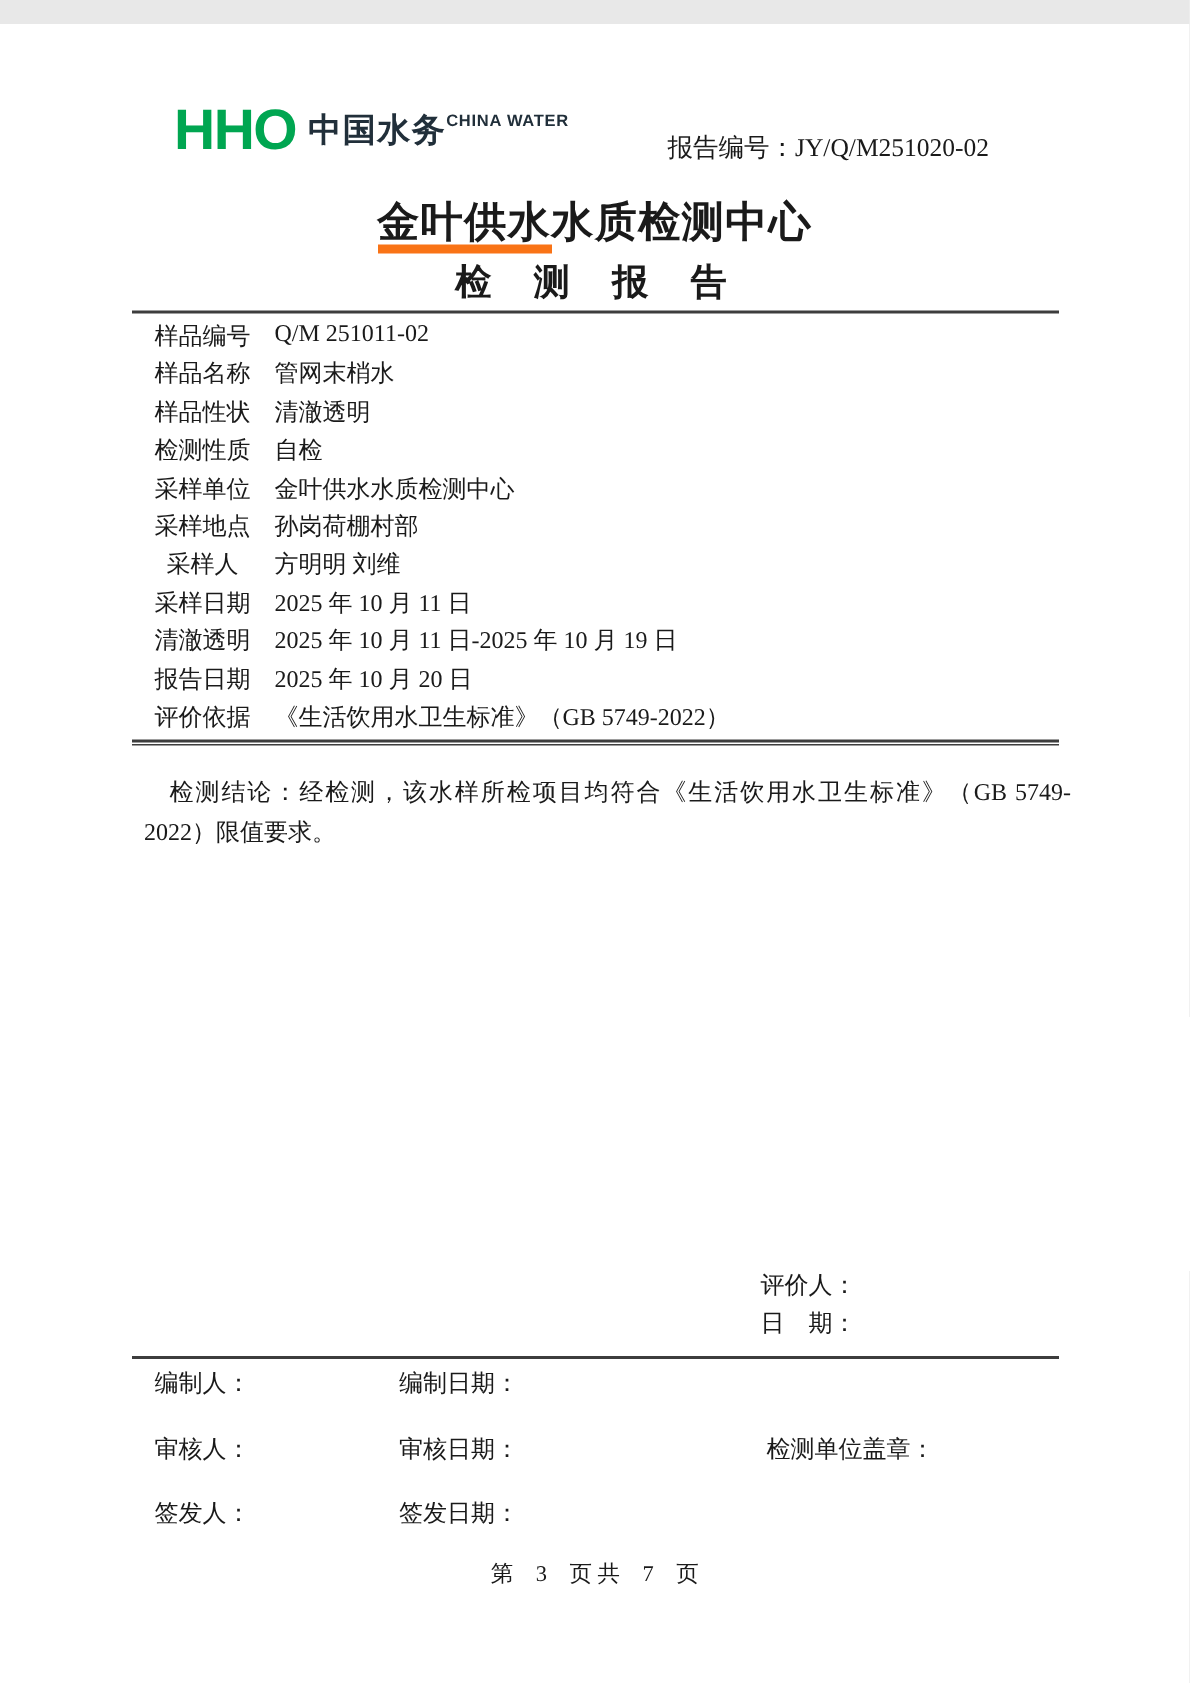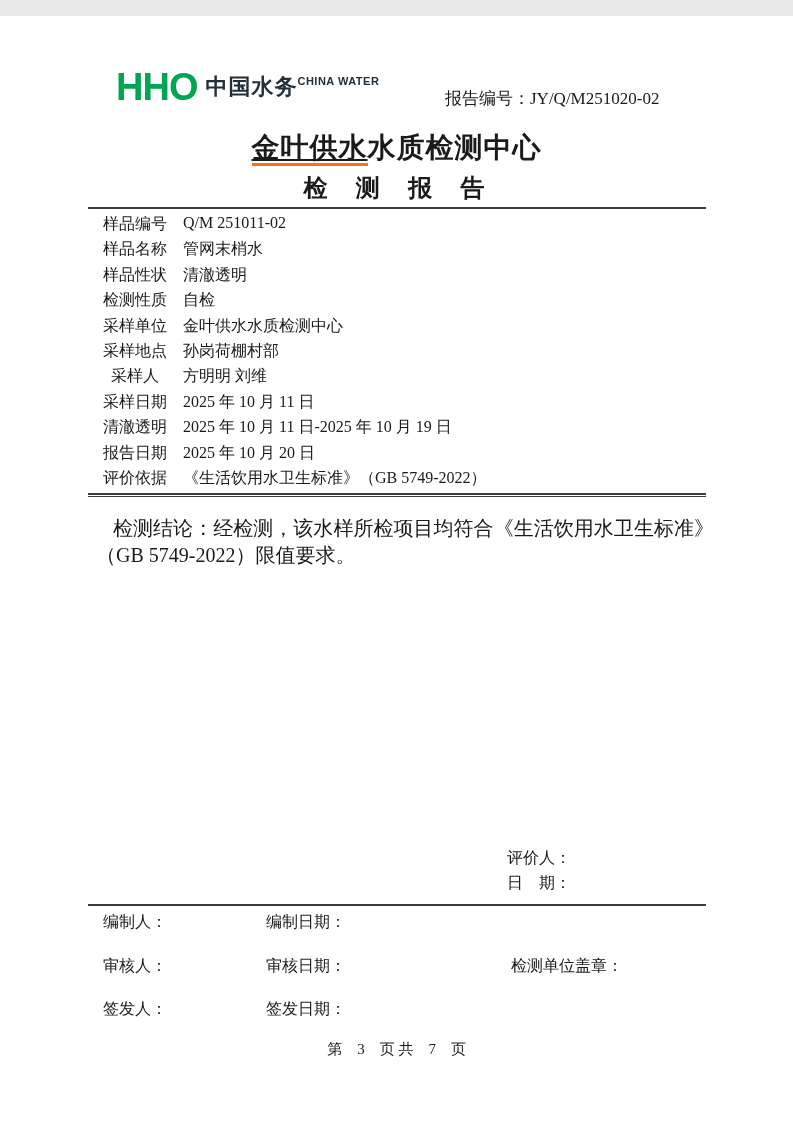--- a/index.html
+++ b/index.html
@@ -63,21 +63,21 @@
   .doc-title {
     position: absolute;
     top: 113px;
     width: 100%;
     text-align: center;
     font-family: "Liberation Sans", "DejaVu Sans", sans-serif;
     font-weight: bold;
     font-size: 28px;
     letter-spacing: 1px;
   }
-  .doc-title .underlined { border-bottom: 3px solid #f97316; padding-bottom: 0px; text-decoration: underline; }
+  .doc-title .underlined { border-bottom: 6px solid #f97316; padding-bottom: 0px; }
   .doc-subtitle {
     position: absolute;
     top: 156px;
     width: 100%;
     text-align: center;
     font-family: "Liberation Sans", "DejaVu Sans", sans-serif;
     font-weight: bold;
     font-size: 24px;
     letter-spacing: 5px;
     white-space: pre;
@@ -91,21 +91,21 @@
   .info { position: absolute; left: 102px; top: 198px; width: 604px; }
   .info-row { display: flex; height: 25.4px; align-items: flex-start; font-size: 16px; }
   .info-label { width: 66px; text-align: center; flex: none; }
   .info-value { margin-left: 15px; white-space: pre; }
   
   .conclusion {
     position: absolute;
     left: 96px;
     top: 499px;
     width: 618px;
-    font-size: 20px;
+    font-size: 16px;
     line-height: 27px;
     text-indent: 17px;
     text-align: justify;
   }
   
   .evaluation { position: absolute; left: 507px; top: 829px; font-size: 16px; line-height: 25px; }
   .evaluation div { white-space: pre; }
   
   .sig-row { position: absolute; left: 1px; width: 100%; height: 22px; font-size: 16px; }
   .sig-row-1 { top: 896px; }

